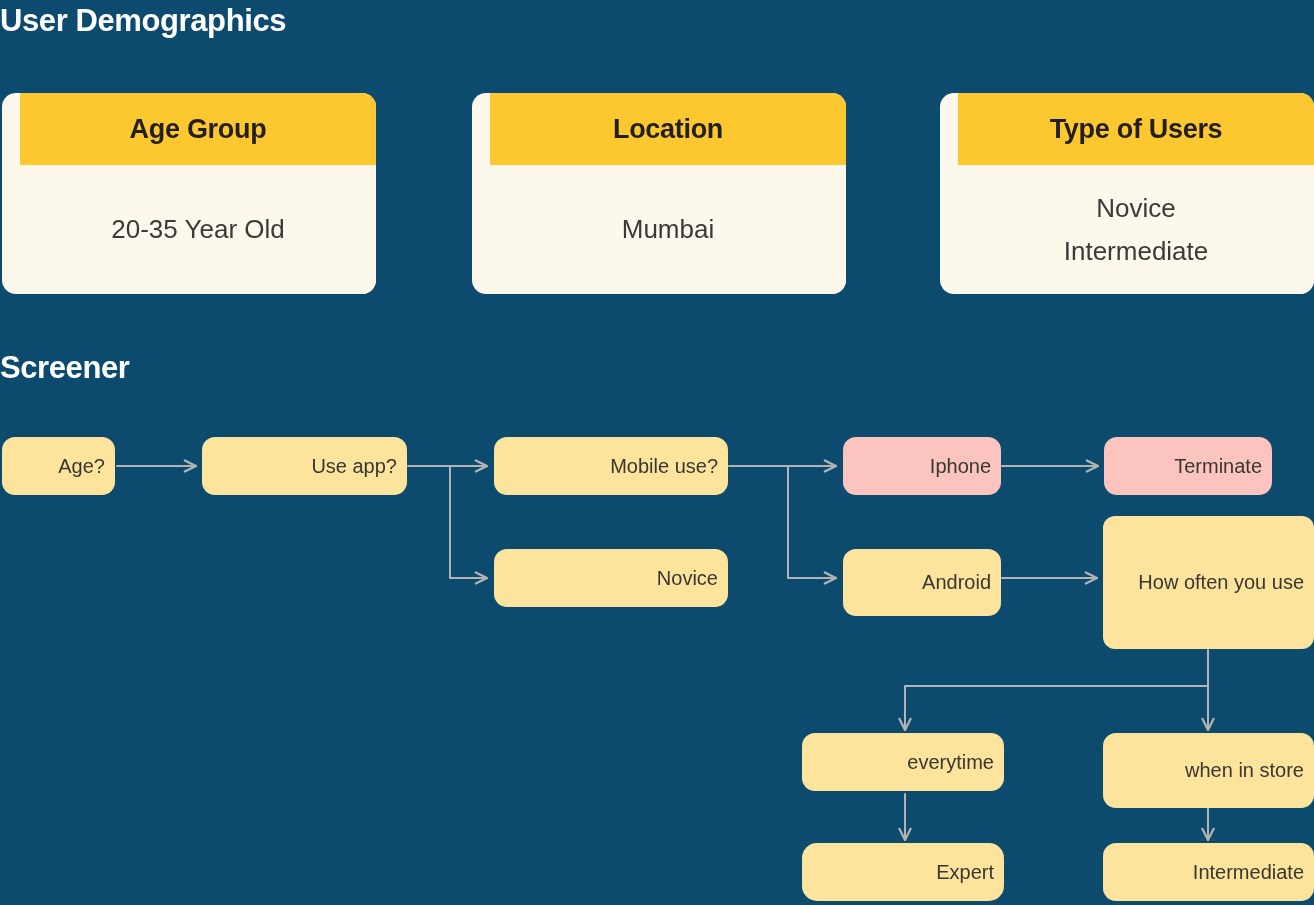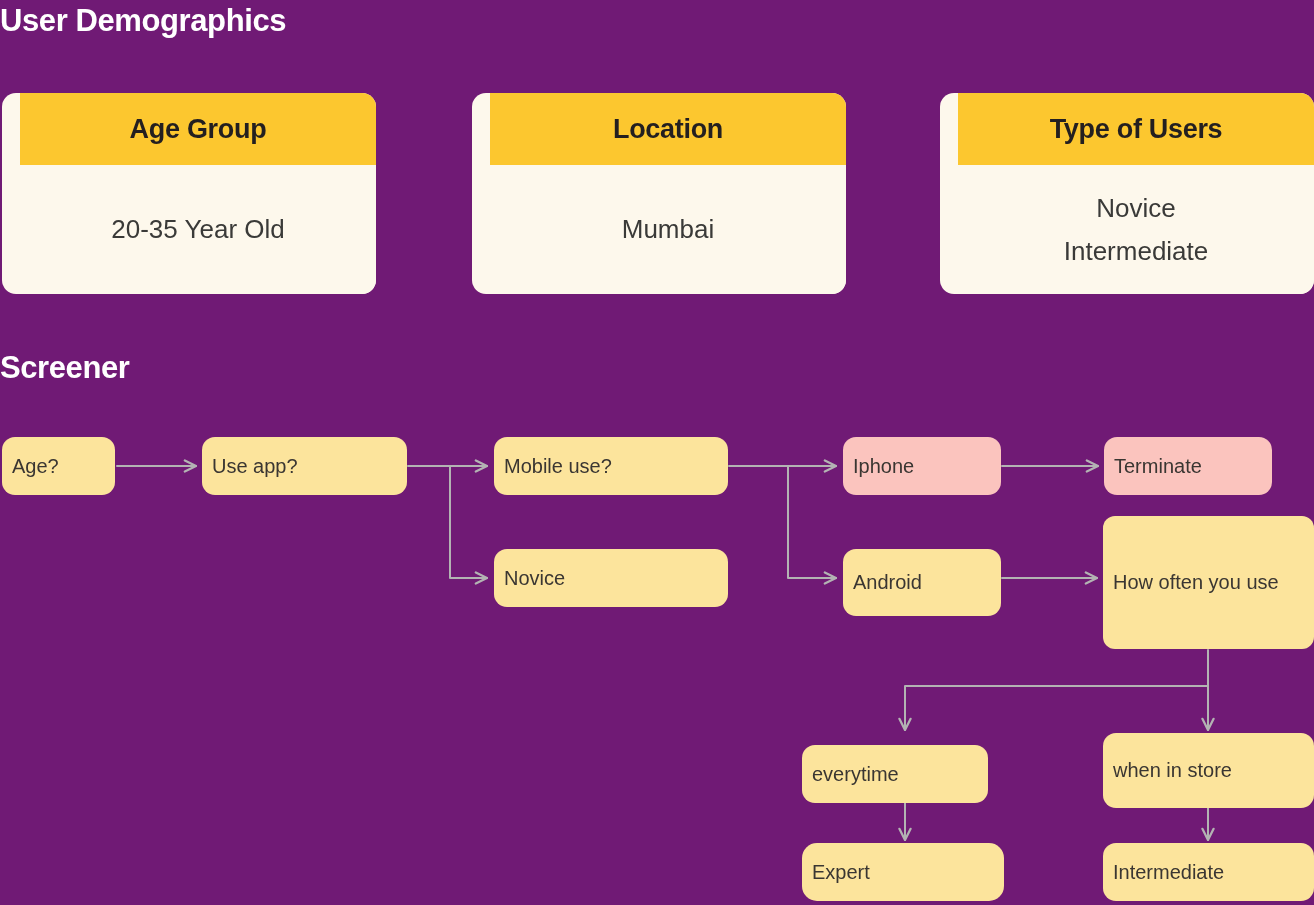--- a/index.html
+++ b/index.html
@@ -7,21 +7,21 @@
     width: 1314px;
     height: 905px;
     background: #000000;
     overflow: hidden;
     font-family: "Liberation Sans", sans-serif;
   }
   #root {
     position: relative;
     width: 1314px;
     height: 905px;
-    background: #701a75;
+    background: #0c4a6e;
   }
 
   
   .section-title {
     position: absolute;
     color: #ffffff;
     font-weight: bold;
     font-size: 31px;
     letter-spacing: -0.4px;
     line-height: 1;
@@ -73,21 +73,21 @@
     line-height: 1.62;
     white-space: nowrap;
   }
 
   
   .node {
     position: absolute;
     border-radius: 13px;
     display: flex;
     align-items: center;
-    justify-content: flex-start;
+    justify-content: flex-end;
     text-align: center;
     color: #3a3632;
     font-size: 20px;
     line-height: 1.45;
     padding: 16px 10px;
   }
   .node.yellow { background: #fce49c; }
   .node.pink   { background: #fbc4be; }
   .node.tall   { border-radius: 12px; font-size: 20px; }
 
@@ -192,21 +192,21 @@
   </div>
 
   <div class="node yellow" style="left:843px; top:549px; width:158px; height:67px;">
     <span>Android</span>
   </div>
 
   <div class="node yellow tall" style="left:1103px; top:516px; width:211px; height:133px;">
     <span>How often you use</span>
   </div>
 
-  <div class="node yellow" style="left:802px; top:733px; width:186px; height:58px;margin-top:12px;">
+  <div class="node yellow" style="left:802px; top:733px; width:202px; height:58px;">
     <span>everytime</span>
   </div>
 
   <div class="node yellow" style="left:1103px; top:733px; width:211px; height:75px;">
     <span>when in store</span>
   </div>
 
   <div class="node yellow" style="left:802px; top:843px; width:202px; height:58px;border-radius:15px;">
     <span>Expert</span>
   </div>

